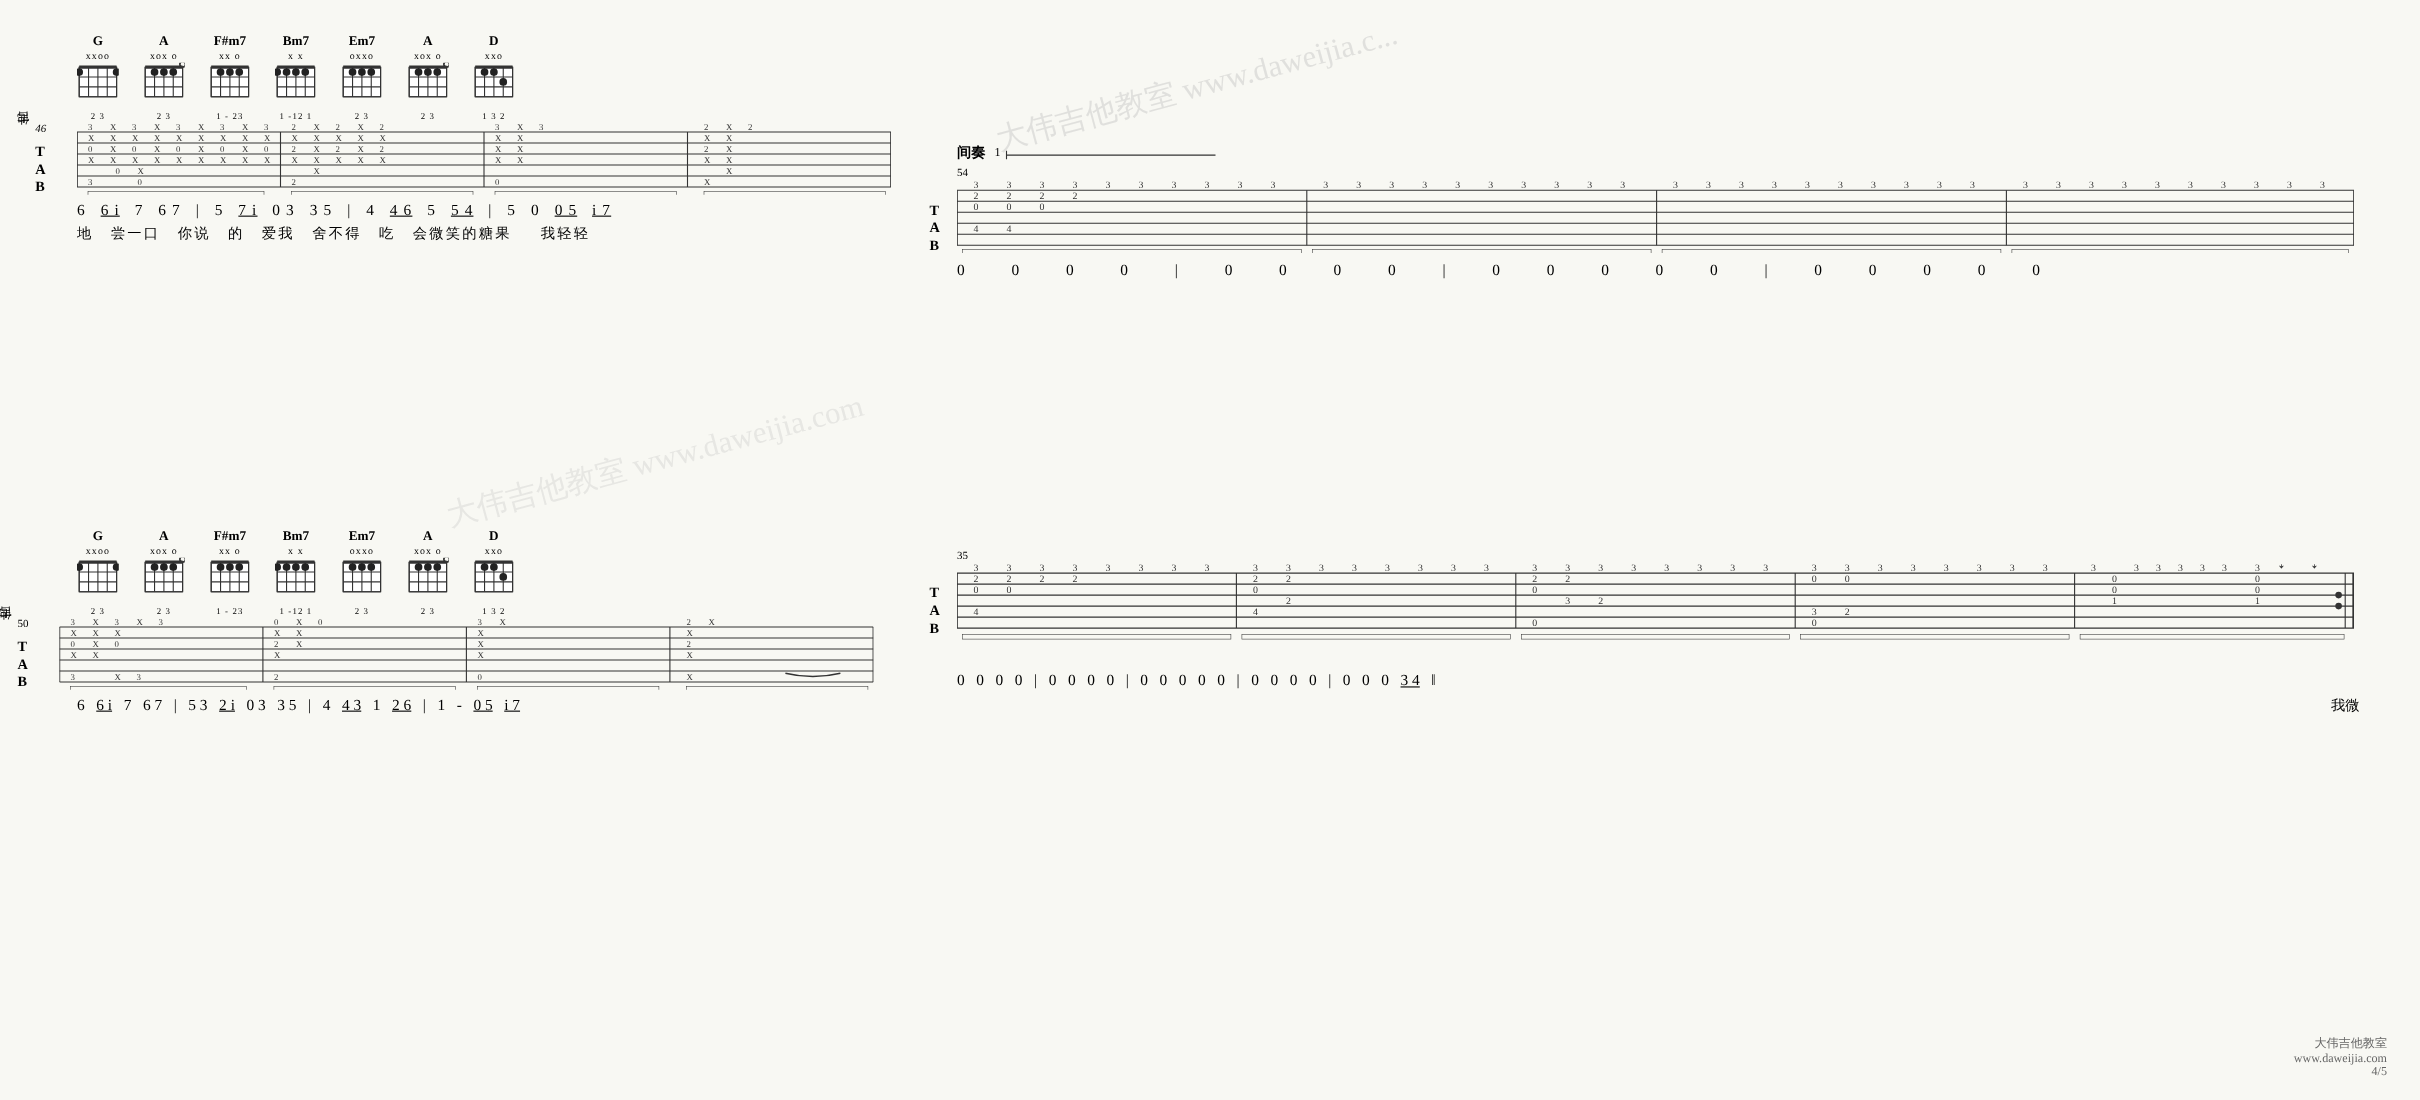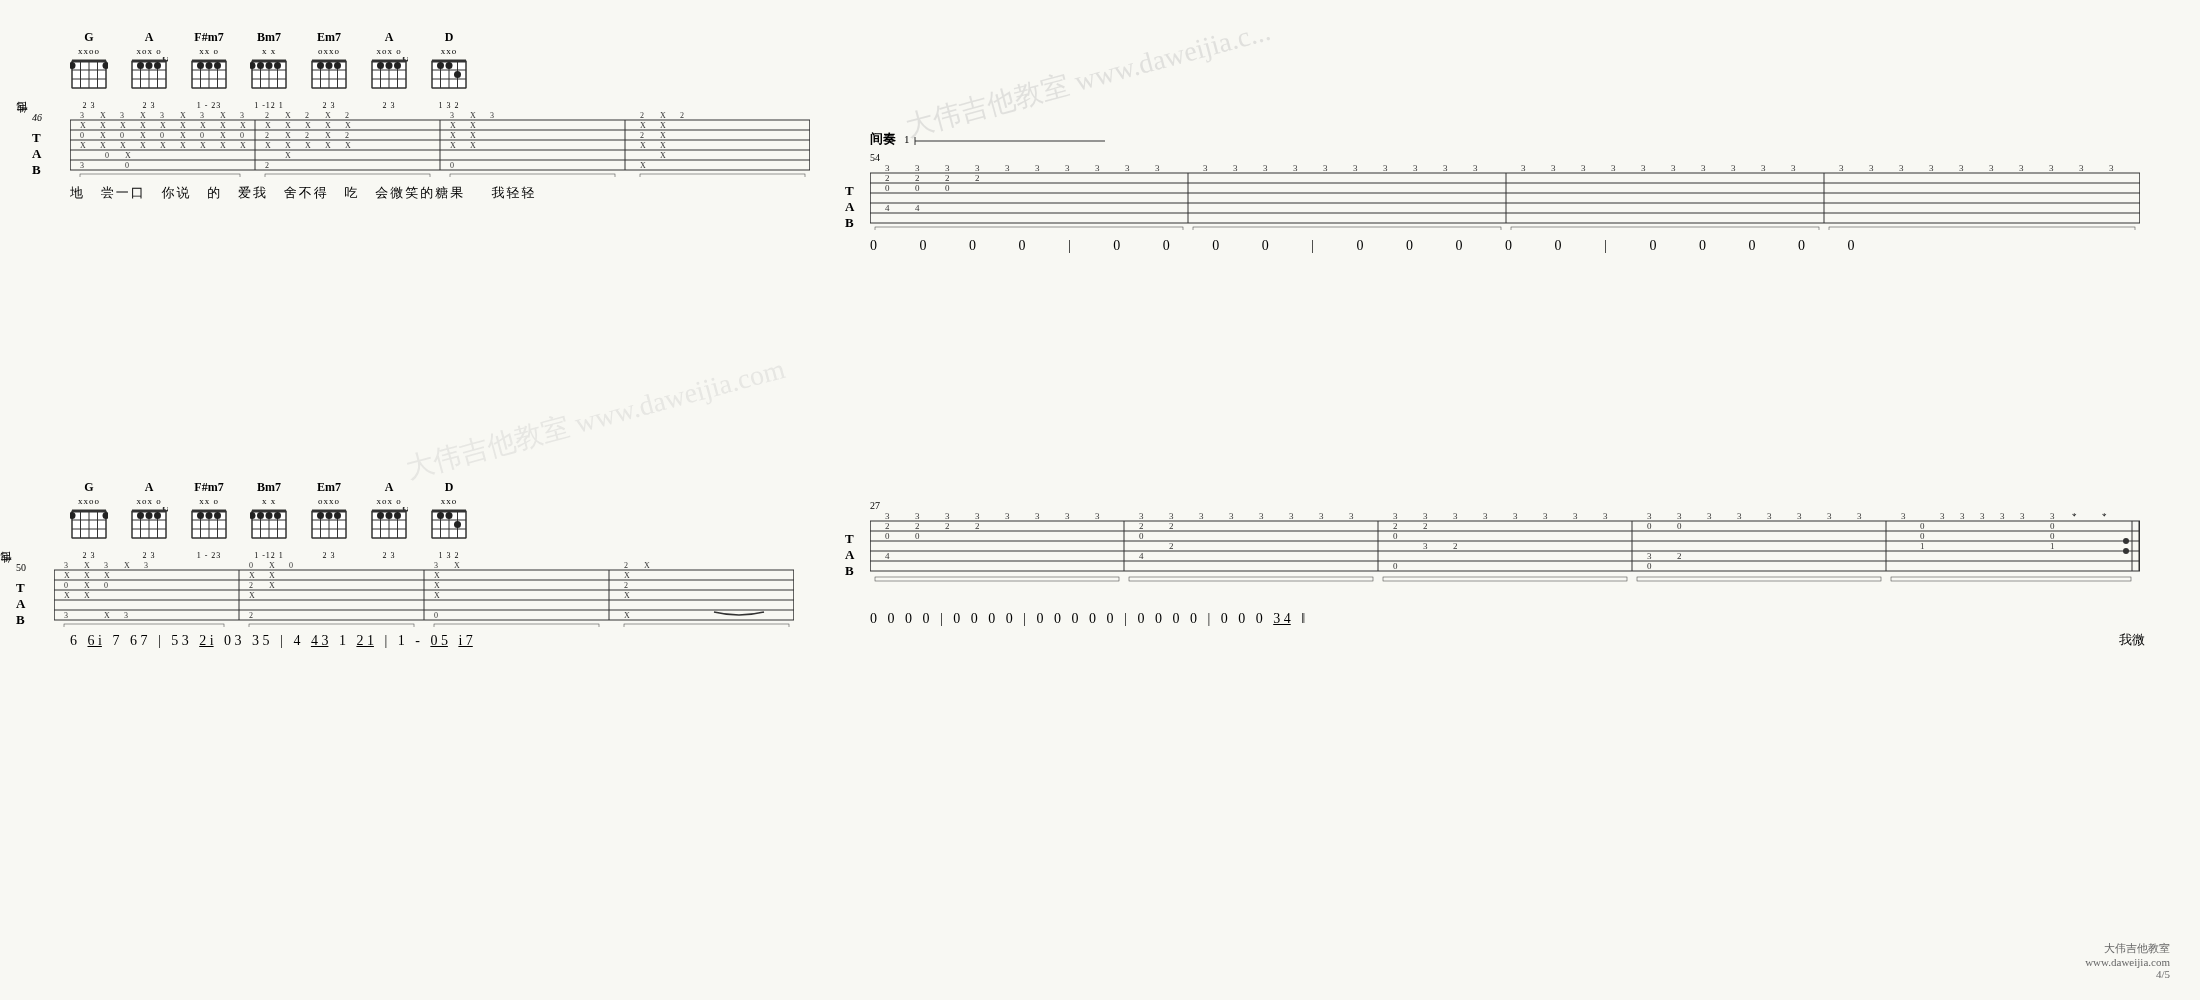--- a/index.html
+++ b/index.html
@@ -351,20 +351,23 @@
         <text x="590" y="46" font-size="8" fill="#333">X</text>
         <text x="570" y="56" font-size="8" fill="#333">X</text>
 
         <rect x="10" y="62" width="160" height="4" fill="none" stroke="#333" stroke-width="0.5"></rect>
         <rect x="195" y="62" width="165" height="4" fill="none" stroke="#333" stroke-width="0.5"></rect>
         <rect x="380" y="62" width="165" height="4" fill="none" stroke="#333" stroke-width="0.5"></rect>
         <rect x="570" y="62" width="165" height="4" fill="none" stroke="#333" stroke-width="0.5"></rect>
       </svg>
     </div>
 
+    <div style="margin-left:40px; margin-top:2px; font-size:14px; font-family:'Times New Roman', serif; letter-spacing:1px;">
+      <span>6 &nbsp; <u>6 i</u> &nbsp; 7 &nbsp; 6 7 &nbsp; | &nbsp; 5 &nbsp; <u>7 i</u> &nbsp; 0 3 &nbsp; 3 5 &nbsp; | &nbsp; 4 &nbsp; <u>4 6</u> &nbsp; 5 &nbsp; <u>5 4</u> &nbsp; | &nbsp; 5 &nbsp; 0 &nbsp; <u>0 5</u> &nbsp; <u>i 7</u></span>
+    </div>
 
     <div style="margin-left:40px; margin-top:3px; display:flex; gap:10px; font-size:13px; letter-spacing:2px;">
       <span>地 &nbsp; 尝一口 &nbsp; 你说 &nbsp; 的 &nbsp; 爱我 &nbsp; 舍不得 &nbsp; 吃 &nbsp; 会微笑的糖果 &nbsp; &nbsp; 我轻轻</span>
     </div>
 
     <div style="position:absolute; left:-55px; top:95px; font-size:11px; writing-mode:vertical-rl; transform:rotate(180deg); font-weight:bold;">主旋律</div>
   </div>
 
   <div class="section" style="left:30px; top:480px; width:780px;">
 
@@ -576,21 +579,21 @@
         <path d="M 660 50 Q 685 56 710 50" stroke="#333" stroke-width="1.5" fill="none"></path>
 
         <rect x="10" y="62" width="160" height="4" fill="none" stroke="#333" stroke-width="0.5"></rect>
         <rect x="195" y="62" width="165" height="4" fill="none" stroke="#333" stroke-width="0.5"></rect>
         <rect x="380" y="62" width="165" height="4" fill="none" stroke="#333" stroke-width="0.5"></rect>
         <rect x="570" y="62" width="165" height="4" fill="none" stroke="#333" stroke-width="0.5"></rect>
       </svg>
     </div>
 
     <div style="margin-left:40px; margin-top:2px; font-size:14px; font-family:'Times New Roman', serif;">
-      <span>6 &nbsp; <u>6 i</u> &nbsp; 7 &nbsp; 6 7 &nbsp; | &nbsp; 5 3 &nbsp; <u>2 i</u> &nbsp; 0 3 &nbsp; 3 5 &nbsp; | &nbsp; 4 &nbsp; <u>4 3</u> &nbsp; 1 &nbsp; <u>2 1</u> &nbsp; | &nbsp; 1 &nbsp; - &nbsp; <u>0 5</u> &nbsp; <u>i 7</u></span>
+      <span>6 &nbsp; <u>6 i</u> &nbsp; 7 &nbsp; 6 7 &nbsp; | &nbsp; 5 3 &nbsp; <u>2 i</u> &nbsp; 0 3 &nbsp; 3 5 &nbsp; | &nbsp; 4 &nbsp; <u>4 3</u> &nbsp; 1 &nbsp; <u>2 6</u> &nbsp; | &nbsp; 1 &nbsp; - &nbsp; <u>0 5</u> &nbsp; <u>i 7</u></span>
     </div>
 
   </div>
 
   <div class="section" style="left:870px; top:130px; width:1280px;">
 
     <div style="display:flex; align-items:center; margin-bottom:4px;">
       <span style="font-size:13px; font-weight:bold; margin-right:8px;">间奏</span>
       <span style="font-size:11px;">1</span>
       <svg width="200" height="12">
@@ -680,21 +683,21 @@
       </svg>
     </div>
 
     <div style="margin-top:4px; font-size:14px; font-family:'Times New Roman', serif; letter-spacing:8px;">
       <span>0 &nbsp; 0 &nbsp; 0 &nbsp; 0 &nbsp; | &nbsp; 0 &nbsp; 0 &nbsp; 0 &nbsp; 0 &nbsp; | &nbsp; 0 &nbsp; 0 &nbsp; 0 &nbsp; 0 &nbsp; 0 &nbsp; | &nbsp; 0 &nbsp; 0 &nbsp; 0 &nbsp; 0 &nbsp; 0</span>
     </div>
   </div>
 
   <div class="section" style="left:870px; top:500px; width:1280px;">
 
-    <div style="font-size:10px; margin-bottom:2px;">27</div>
+    <div style="font-size:10px; margin-bottom:2px;">35</div>
 
     <div style="position:relative;">
       <div style="position:absolute; left:-25px; top:18px; font-size:13px; font-weight:bold;">T<br>A<br>B</div>
       
       <svg width="1270" height="90">
         <line x1="0" y1="8" x2="1270" y2="8" stroke="#333" stroke-width="1"></line>
         <line x1="0" y1="18" x2="1270" y2="18" stroke="#333" stroke-width="1"></line>
         <line x1="0" y1="28" x2="1270" y2="28" stroke="#333" stroke-width="1"></line>
         <line x1="0" y1="38" x2="1270" y2="38" stroke="#333" stroke-width="1"></line>
         <line x1="0" y1="48" x2="1270" y2="48" stroke="#333" stroke-width="1"></line>

